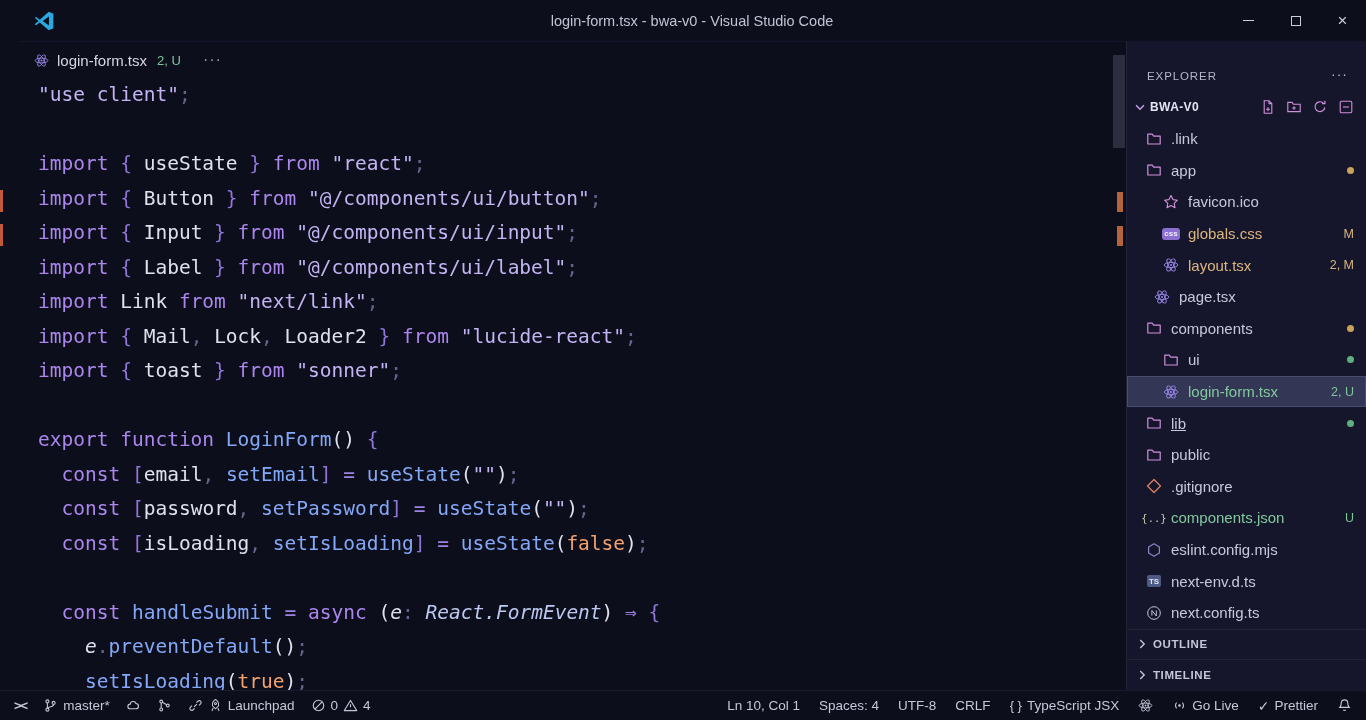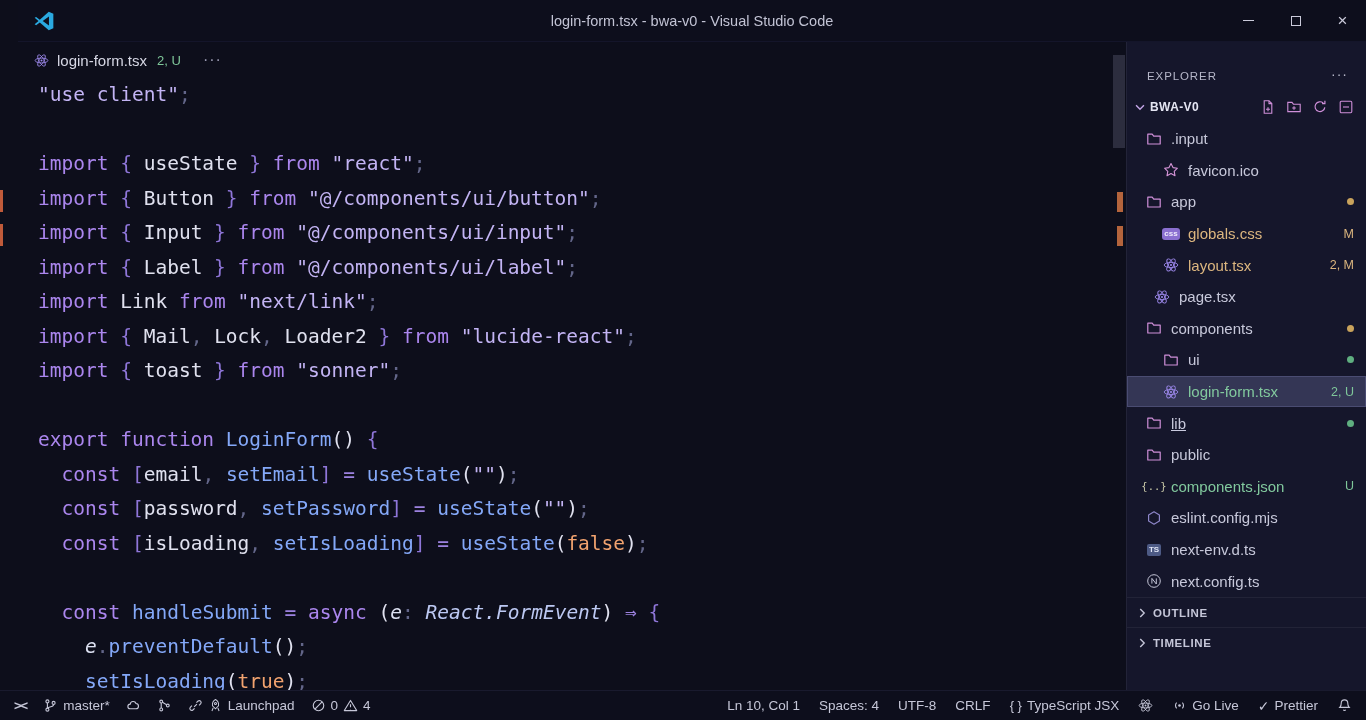--- a/index.html
+++ b/index.html
@@ -183,38 +183,38 @@
         </span>
       </div>
 
       <div class="tree" id="tree">
           <div class="trow" style="padding-left: 18px;">
             <span class="ficon">
               <svg width="16" height="16" viewBox="0 0 16 16" fill="none" stroke="#cf8fd9" stroke-width="1.2" stroke-linejoin="round">
                 <path d="M1.8 13V3.2h4.4l1.5 1.9h6.5V13z"></path>
               </svg>
             </span>
-            <span class="fname">.input</span>
+            <span class="fname">.link</span>
+          </div>
+          <div class="trow" style="padding-left: 18px;">
+            <span class="ficon">
+              <svg width="16" height="16" viewBox="0 0 16 16" fill="none" stroke="#cf8fd9" stroke-width="1.2" stroke-linejoin="round">
+                <path d="M1.8 13V3.2h4.4l1.5 1.9h6.5V13z"></path>
+              </svg>
+            </span>
+            <span class="fname">app</span>
+            <span class="gdot yellow"></span>
           </div>
           <div class="trow" style="padding-left: 35px;">
             <span class="ficon">
               <svg width="16" height="16" viewBox="0 0 16 16" fill="none" stroke="#d795d9" stroke-width="1.1" stroke-linejoin="round">
                 <path d="M8 1.6l2 4 4.4.6-3.2 3.1.8 4.4L8 11.6l-4 2.1.8-4.4L1.6 6.2 6 5.6z"></path>
               </svg>
             </span>
             <span class="fname">favicon.ico</span>
-          </div>
-          <div class="trow" style="padding-left: 18px;">
-            <span class="ficon">
-              <svg width="16" height="16" viewBox="0 0 16 16" fill="none" stroke="#cf8fd9" stroke-width="1.2" stroke-linejoin="round">
-                <path d="M1.8 13V3.2h4.4l1.5 1.9h6.5V13z"></path>
-              </svg>
-            </span>
-            <span class="fname">app</span>
-            <span class="gdot yellow"></span>
           </div>
           <div class="trow" style="padding-left: 35px;">
             <span class="ficon">
               <span class="css-chip">css</span>
             </span>
             <span class="fname modified">globals.css</span>
             <span class="fbadge modified">M</span>
           </div>
           <div class="trow" style="padding-left: 35px;">
             <span class="ficon">
@@ -278,20 +278,28 @@
             <span class="fname">lib</span>
             <span class="gdot green"></span>
           </div>
           <div class="trow" style="padding-left: 18px;">
             <span class="ficon">
               <svg width="16" height="16" viewBox="0 0 16 16" fill="none" stroke="#cf8fd9" stroke-width="1.2" stroke-linejoin="round">
                 <path d="M1.8 13V3.2h4.4l1.5 1.9h6.5V13z"></path>
               </svg>
             </span>
             <span class="fname">public</span>
+          </div>
+          <div class="trow" style="padding-left: 18px;">
+            <span class="ficon">
+              <svg width="16" height="16" viewBox="0 0 16 16" fill="none" stroke="#e08560" stroke-width="1.2" stroke-linejoin="round">
+                <path d="M8 1.5L14.5 8 8 14.5 1.5 8z"></path>
+              </svg>
+            </span>
+            <span class="fname">.gitignore</span>
           </div>
           <div class="trow" style="padding-left: 18px;">
             <span class="ficon">
               <span class="json-chip">{..}</span>
             </span>
             <span class="fname untracked">components.json</span>
             <span class="fbadge untracked">U</span>
           </div>
           <div class="trow" style="padding-left: 18px;">
             <span class="ficon">

